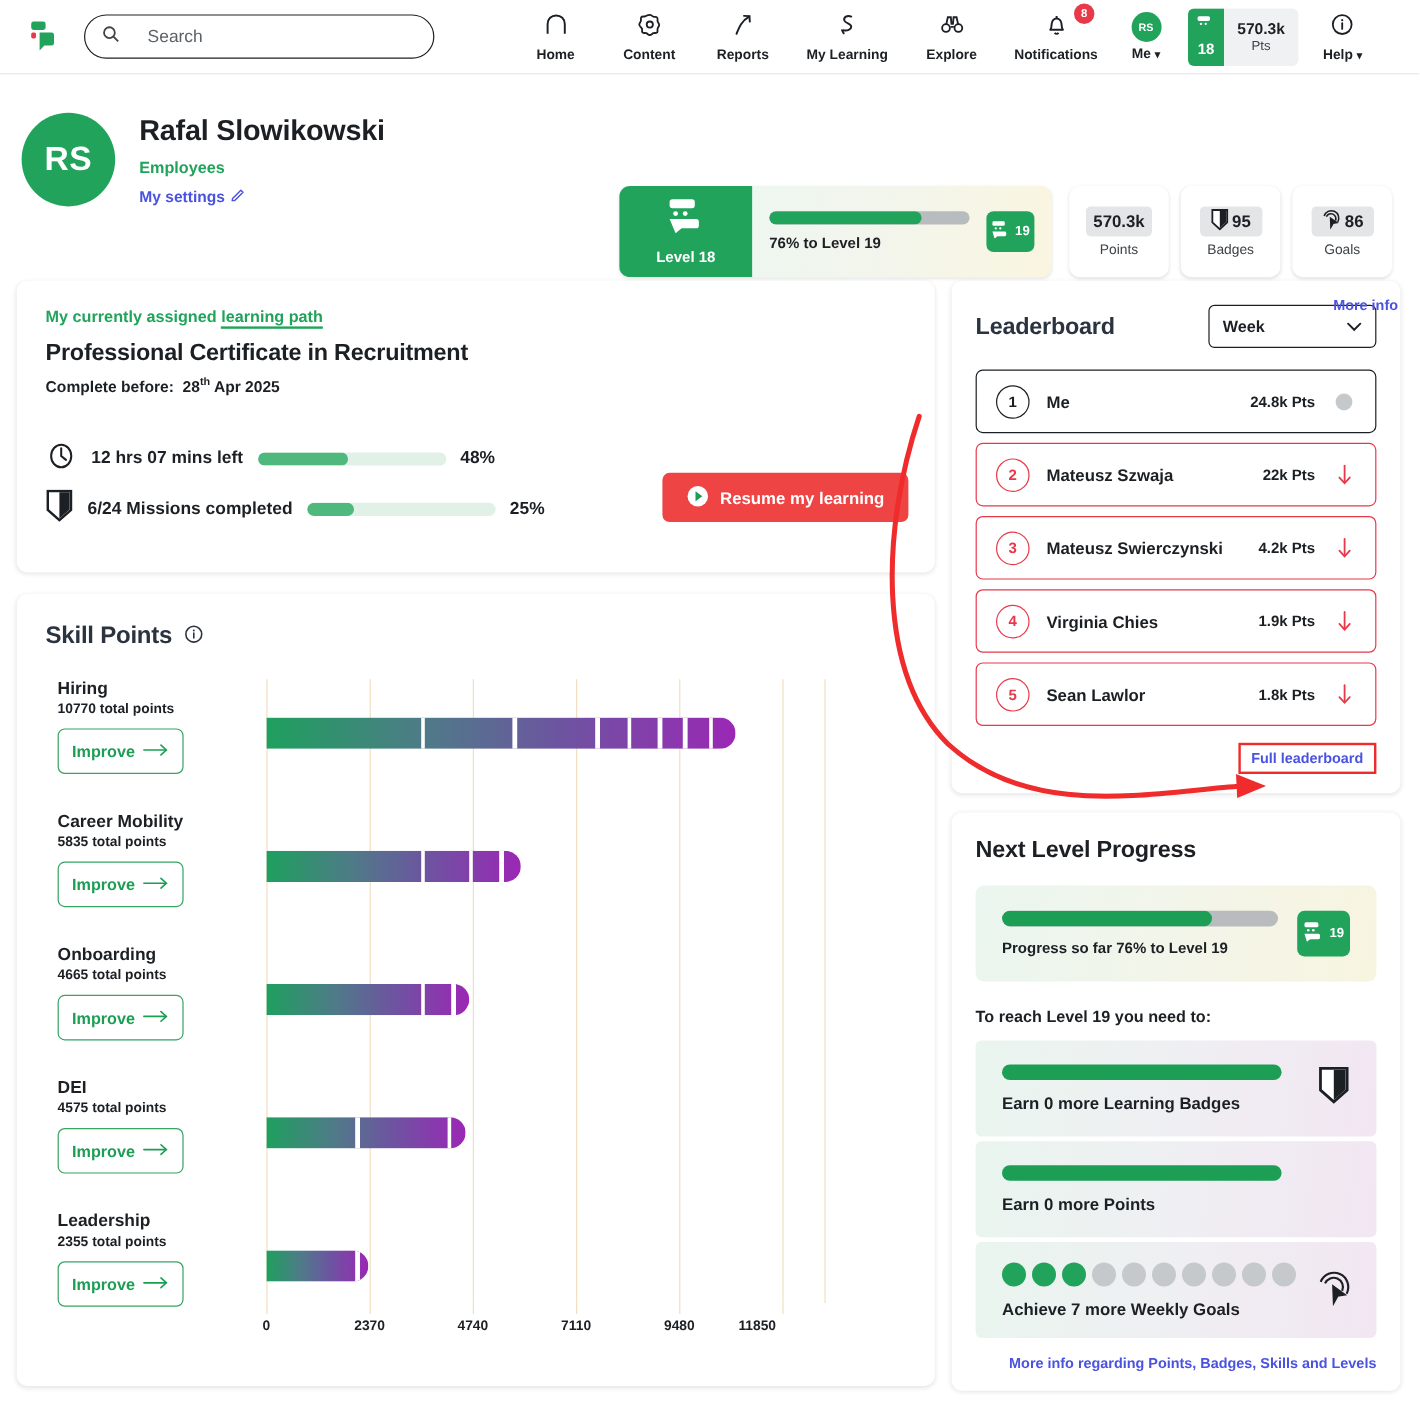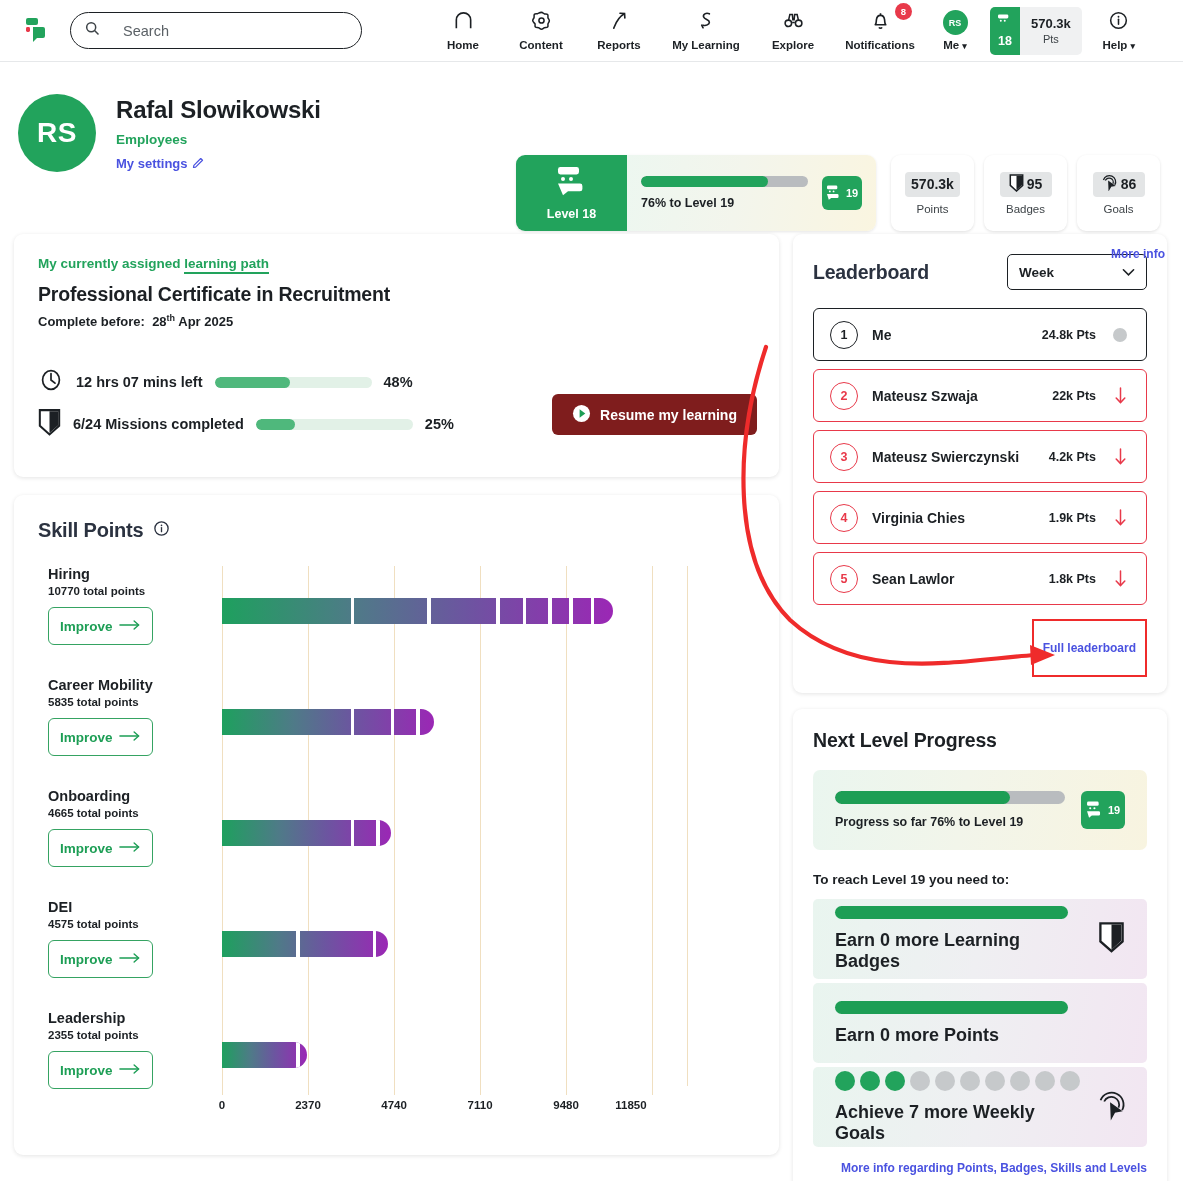--- a/index.html
+++ b/index.html
@@ -156,21 +156,21 @@
   .lp-date sup { font-size: 9px; }
   .lp-rows { margin-top: 32px; }
   .lp-row { display:flex; align-items:center; gap: 12px; height: 42px; }
   .lp-row .txt { font-size: 14.5px; font-weight:800; }
   .lp-bar { width: 157px; height: 11px; border-radius: 6px; background:#e2f1e7; overflow:hidden; }
   .lp-bar > i { display:block;height:100%;background:#4fb87c;border-radius:6px; }
   .lp-pct { font-size: 14.5px; font-weight:800; }
   .resume-btn {
     position:absolute; right: 22px; bottom: 42px;
     width: 205px; height: 41px; border-radius: 6px;
-    background: #7f1d1d; color:#fff; border:none;
+    background: #ef4444; color:#fff; border:none;
     font-family:inherit; font-size: 14px; font-weight: 800;
     display:flex;align-items:center;justify-content:center;gap:9px;
     cursor:pointer;
   }
 
   
   .sp { margin-top: 18px; padding: 24px 24px 0 24px; height: 660px; position:relative; }
   .sp-head { display:flex; align-items:center; gap: 10px; }
   .sp-title { font-size: 20px; font-weight: 800; color:#2b3240; letter-spacing:-.2px; }
   .sp-chart { position:relative; margin-top: 24px; height: 540px; }
@@ -227,21 +227,21 @@
     display:flex;align-items:center;justify-content:center; flex-shrink:0;
   }
   .lb-row.me .rank { border-color:#1c2024; color:#1c2024; }
   .lb-name { font-size: 14px; font-weight: 800; flex:1; }
   .lb-pts { font-size: 12.5px; font-weight: 700; }
   .trend { width: 20px; display:flex; align-items:center; justify-content:center; }
   .dot-grey { width: 14px; height:14px; border-radius:50%; background:#c6c9cb; }
   .lb-foot { display:flex; justify-content:flex-end; margin-top: 14px; }
   .full-lb {
     font-size: 12px; font-weight:700; color:#4a52e0;
-    border: 2.5px solid #ef2b2b; padding: 20px 9px;
+    border: 2.5px solid #ef2b2b; padding: 4px 9px;
   }
 
   
   .nl { margin-top: 16px; padding: 20px 20px 16px 20px; }
   .nl-title { font-size: 19.5px; font-weight: 800; letter-spacing:-.2px; }
   .nl-hero {
     margin-top: 18px; height: 80px; border-radius: 7px;
     background: linear-gradient(100deg,#eaf6ef 0%, #f2f5ea 45%, #f8f4e0 100%);
     display:flex; align-items:center; padding: 0 22px; gap: 16px;
   }
@@ -251,21 +251,21 @@
   .nl-sub { font-size: 12.5px; font-weight: 800; margin-top: 11px; }
   .nl-need { font-size: 13.5px; font-weight: 800; margin-top: 22px; }
   .nl-items { margin-top: 12px; display:flex; flex-direction:column; gap: 4px; }
   .nl-item {
     height: 80px; border-radius: 5px;
     background: linear-gradient(100deg,#e9f5ef 0%, #efeff2 50%, #f2e6f2 100%);
     display:flex; align-items:center; padding: 0 22px; gap: 16px;
   }
   .nl-item .wrap { flex:1; }
   .nl-item .ibar { height: 13px; width: 233px; border-radius:7px; background:#1d9e55; }
-  .nl-item .ilbl { font-size: 18px; font-weight: 800; margin-top: 11px; }
+  .nl-item .ilbl { font-size: 14px; font-weight: 800; margin-top: 11px; }
   .dots { display:flex; gap: 5px; }
   .dots i { width: 20px; height: 20px; border-radius: 50%; background:#c6c9cb; display:block; }
   .dots i.on { background:#22a35c; }
   .nl-foot { display:flex; justify-content:flex-end; margin-top: 14px; }
   .nl-foot .lk { font-size: 12px; font-weight:700; color:#4a52e0; }
 
   
   .anno { position:absolute; left:0; top:0; width: 1183px; height: 1181px; pointer-events:none; z-index: 50; }
 </style>
 </head>

